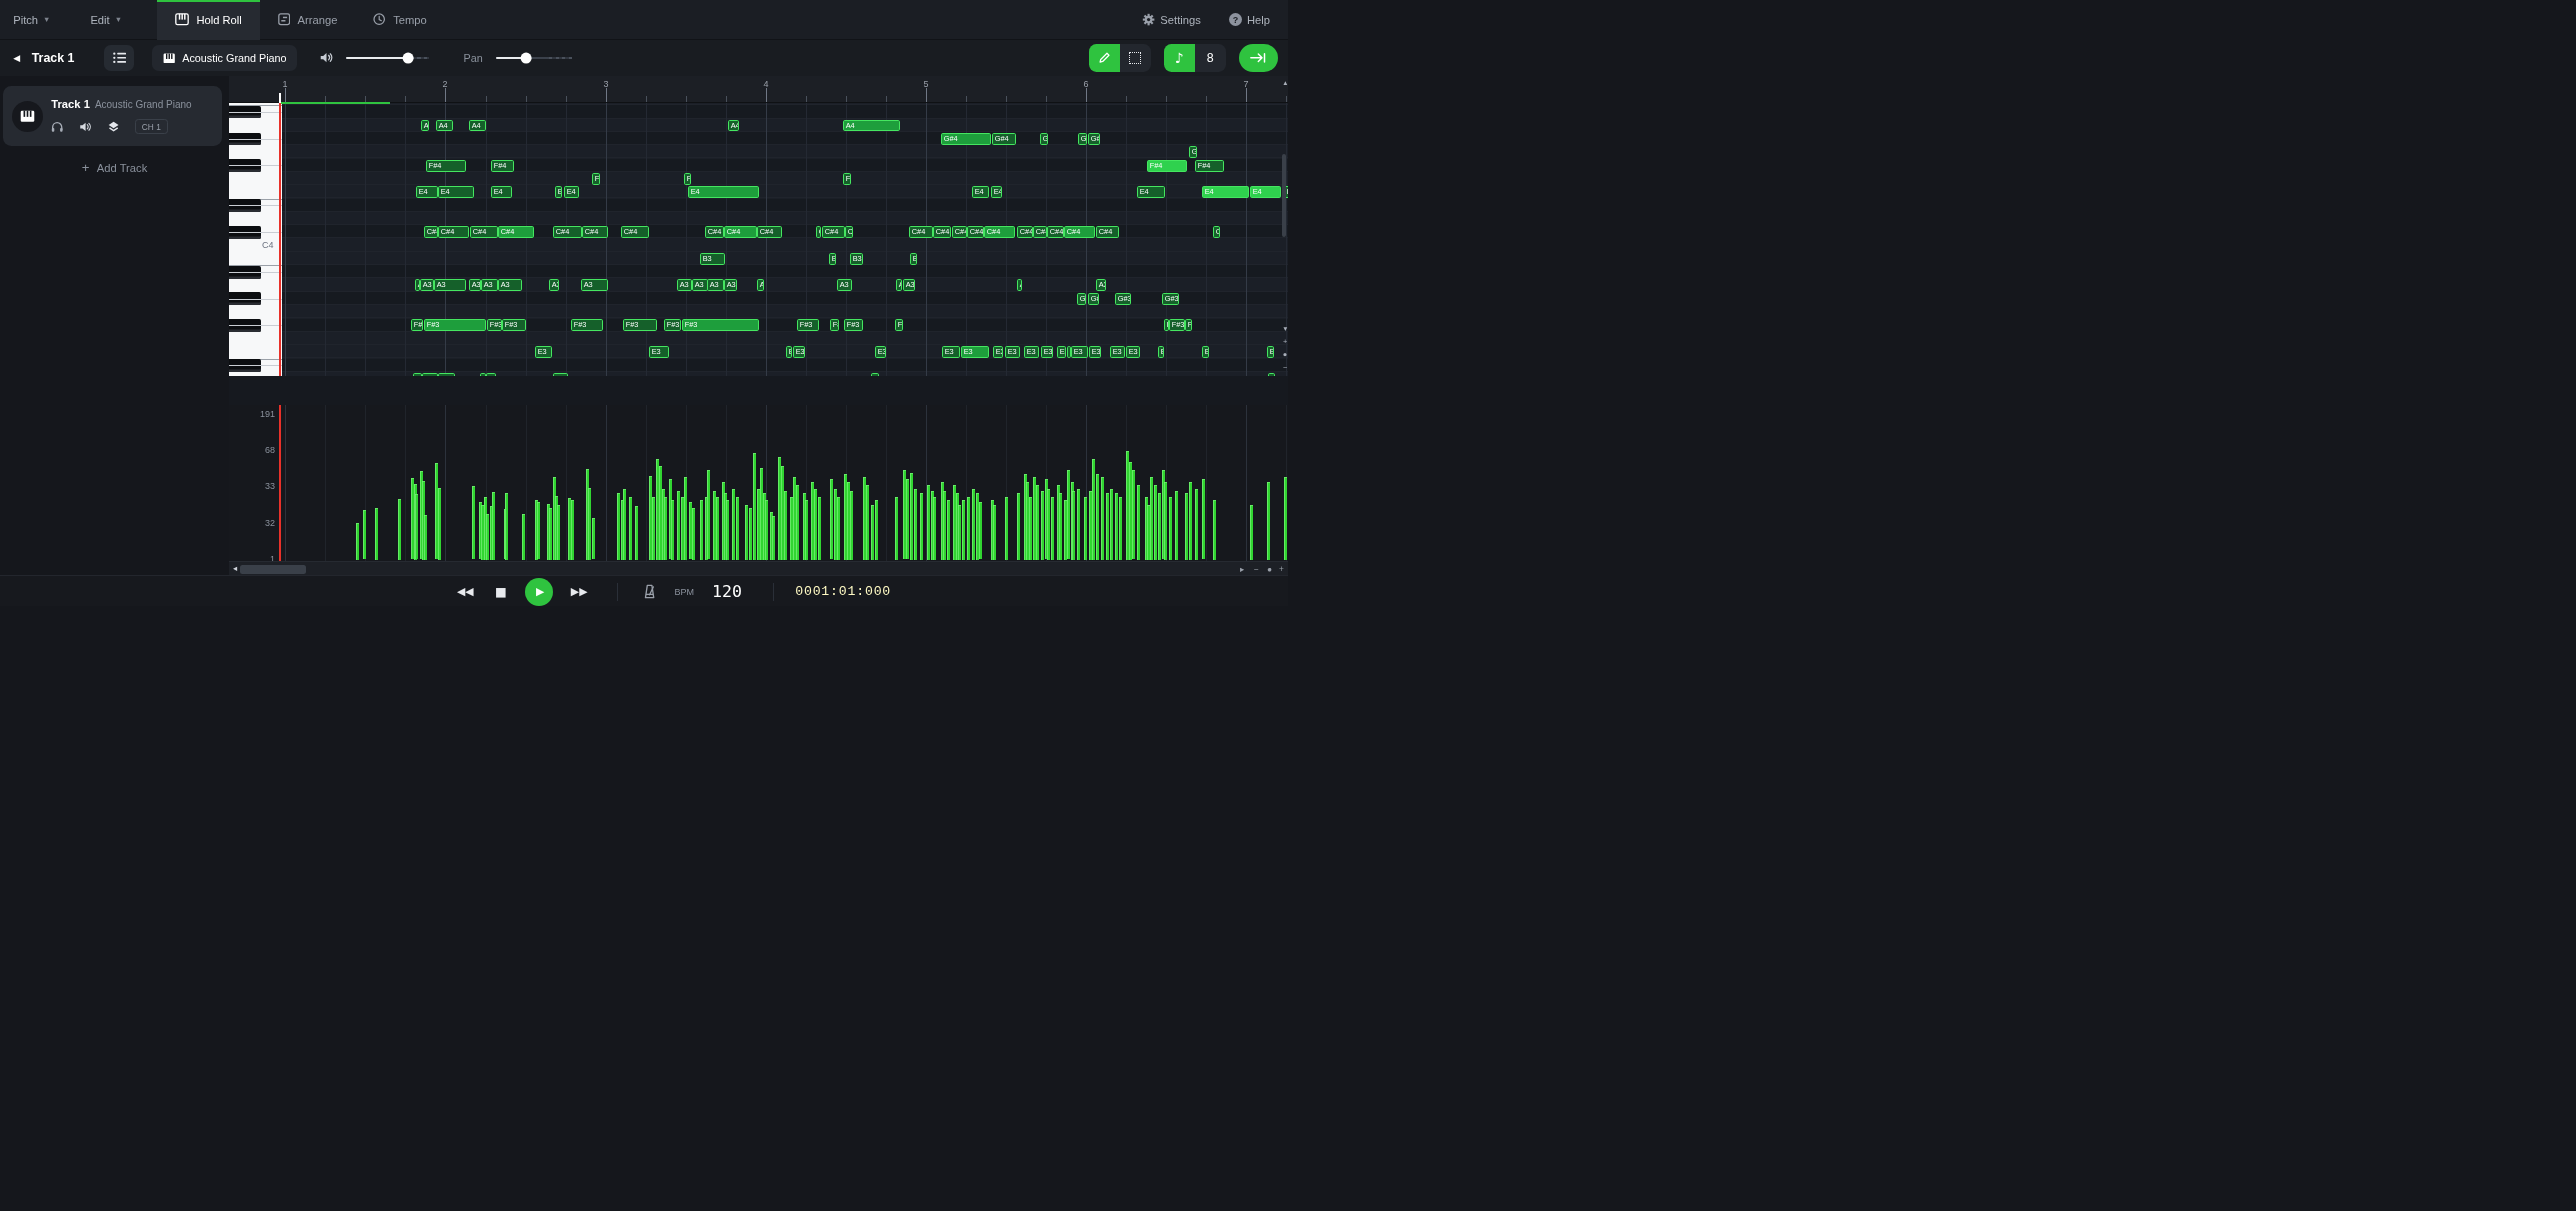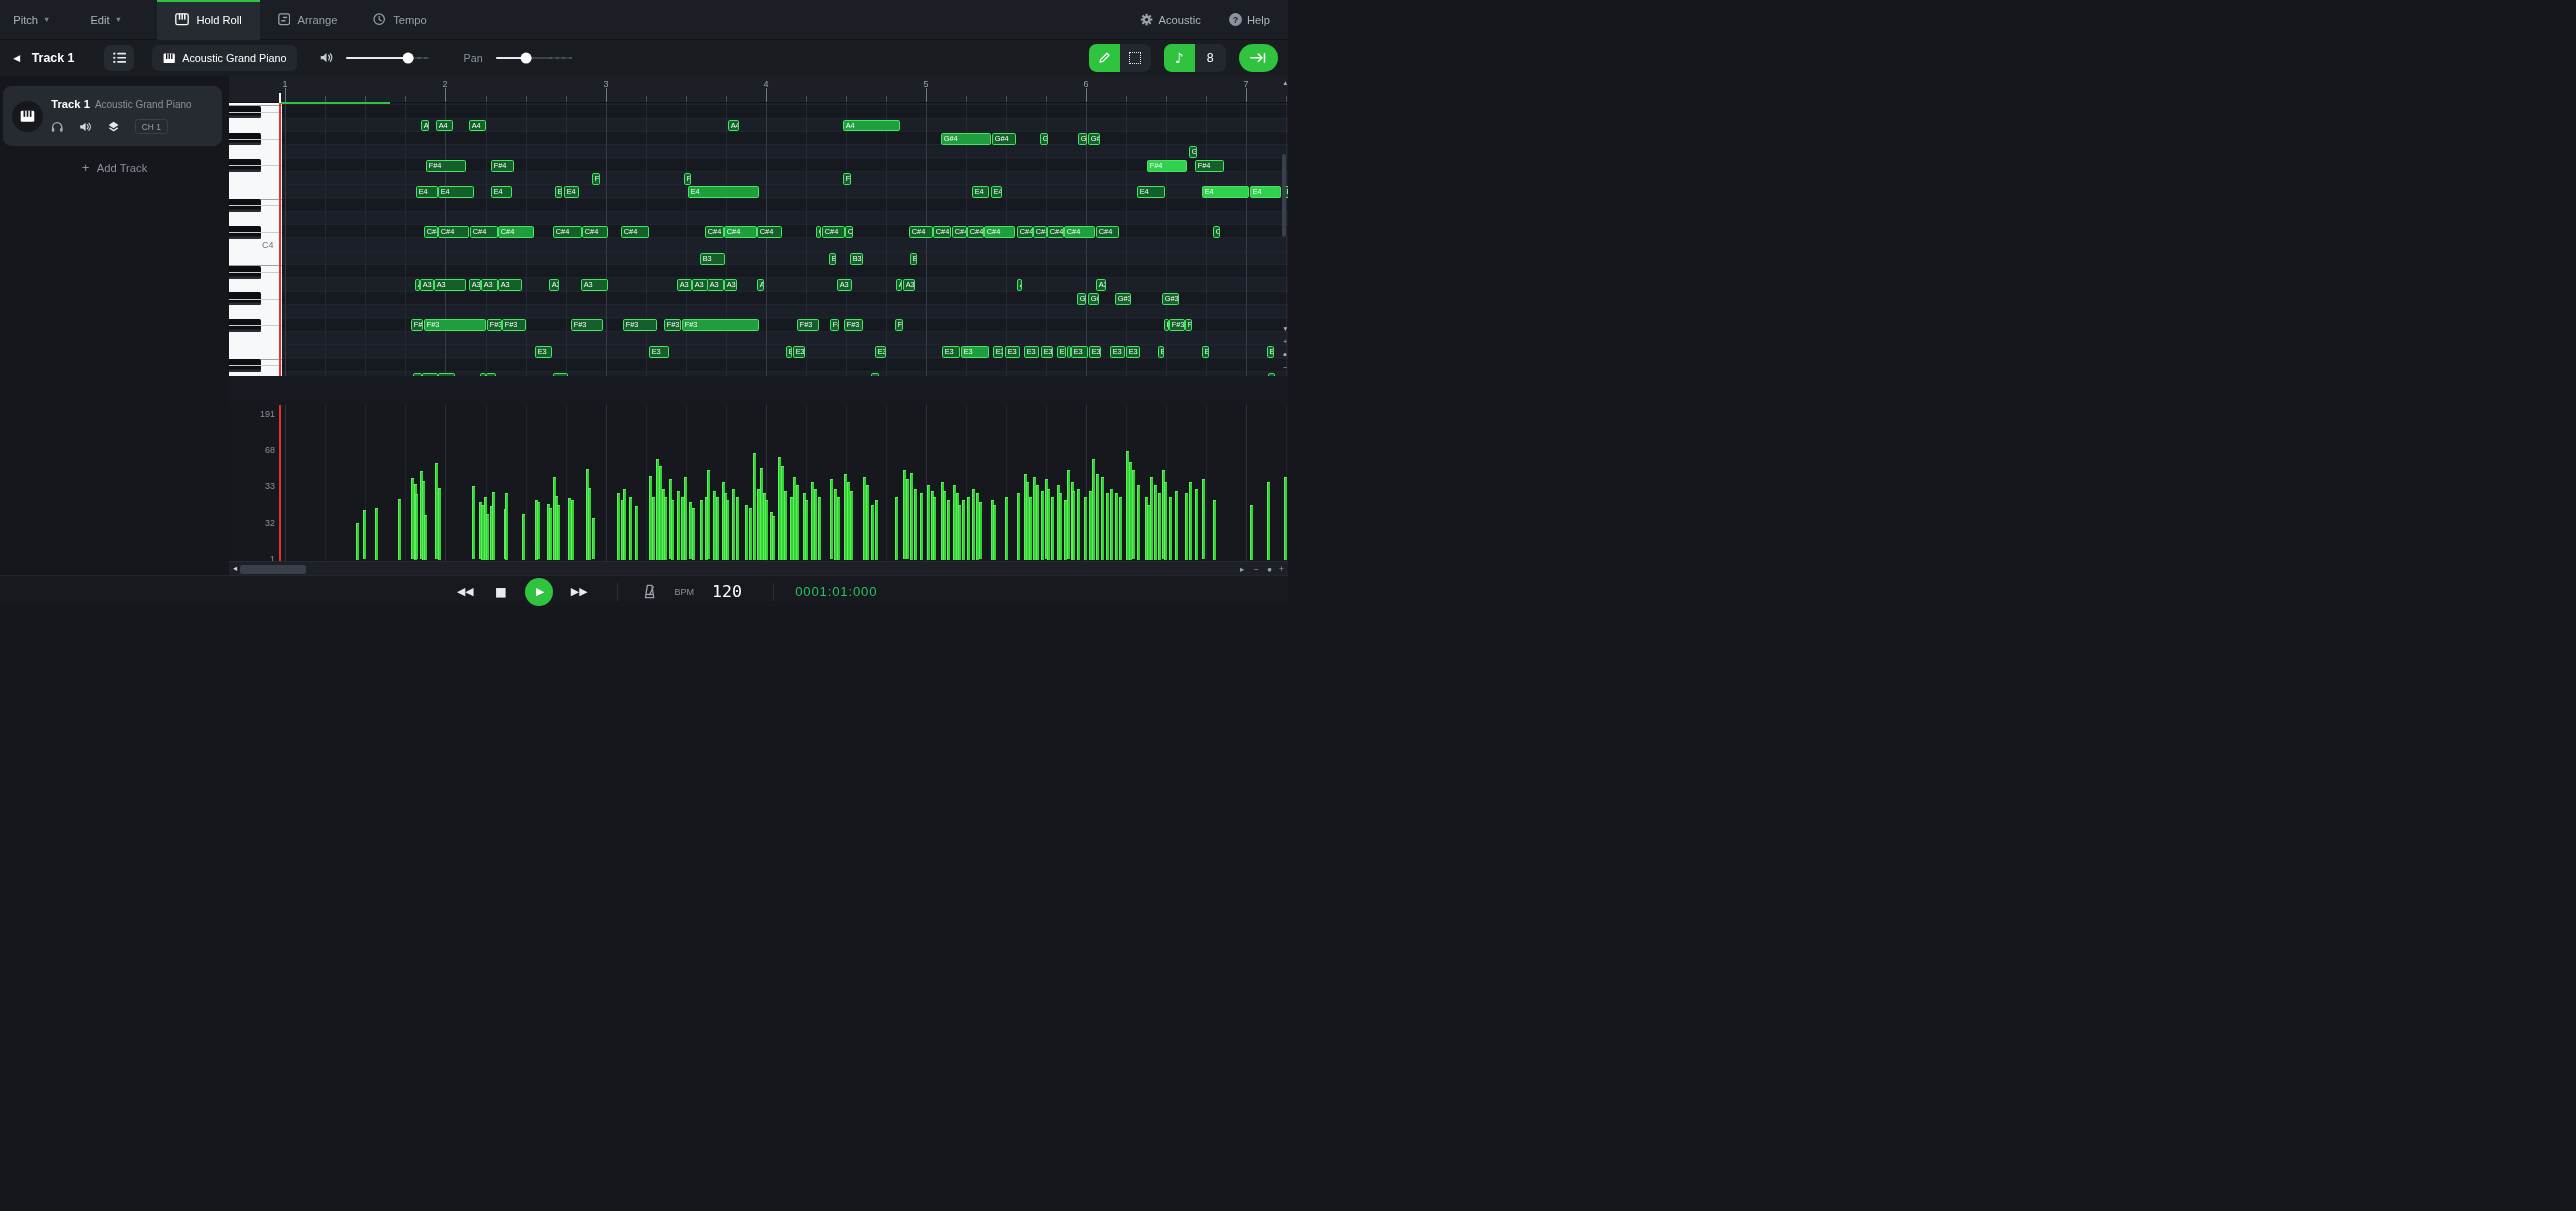--- a/index.html
+++ b/index.html
@@ -96,21 +96,21 @@
 
   
   .transport { position:absolute; left:0; top:575px; width:1288px; height:31px; background:#17191e; border-top:0.8px solid #23262d; }
   .t-row { position:absolute; left:457px; top:0; height:31px; display:flex; align-items:center; }
   .t-btn { color:#e8eaee; font-size:10.8px; cursor:pointer; font-family:"DejaVu Sans", sans-serif; }
   .t-stop { font-size:12.4px; }
   .play-btn { width:28px; height:28px; border-radius:50%; background:#2fc33f; display:flex; align-items:center; justify-content:center; color:#fff; font-size:10.8px; cursor:pointer; font-family:"DejaVu Sans", sans-serif; padding-left:2.5px; }
   .t-div { width:0.8px; height:18px; background:#2a2f38; }
   .bpm-label { color:#8a919c; font-size:9px; }
   .bpm-value { color:#ffffff; font-size:16.6px; font-family:"DejaVu Sans Mono", monospace; }
-  .time-value { color:#22c55e; font-size:13.2px; font-family:Liberation Sans, sans-serif; letter-spacing:0.8px; }
+  .time-value { color:#fef9c3; font-size:13.2px; font-family:Liberation Mono, monospace; letter-spacing:0.8px; }
   svg { display:block; }
 </style>
 </head>
 <body>
 
 <div class="app">
 
   <header class="topbar">
     <div class="menu-item" id="file-menu">
       <span>Pitch</span>
@@ -159,21 +159,21 @@
               <g stroke="#9aa0aa" stroke-width="2.6">
                 <line x1="8" y1="1" x2="8" y2="15"></line>
                 <line x1="1" y1="8" x2="15" y2="8"></line>
                 <line x1="3" y1="3" x2="13" y2="13"></line>
                 <line x1="13" y1="3" x2="3" y2="13"></line>
               </g>
               <circle cx="8" cy="8" r="4.6" fill="#9aa0aa"></circle>
               <circle cx="8" cy="8" r="2" fill="#1b1e24"></circle>
             </svg>
         </span>
-        <span>Acoustic</span>
+        <span>Settings</span>
       </div>
       <div class="menu-item">
         <span class="help-circle">?</span>
         <span>Help</span>
       </div>
     </div>
   </header>
 
   <div class="toolbar">
     <span class="back-btn">◀</span>

